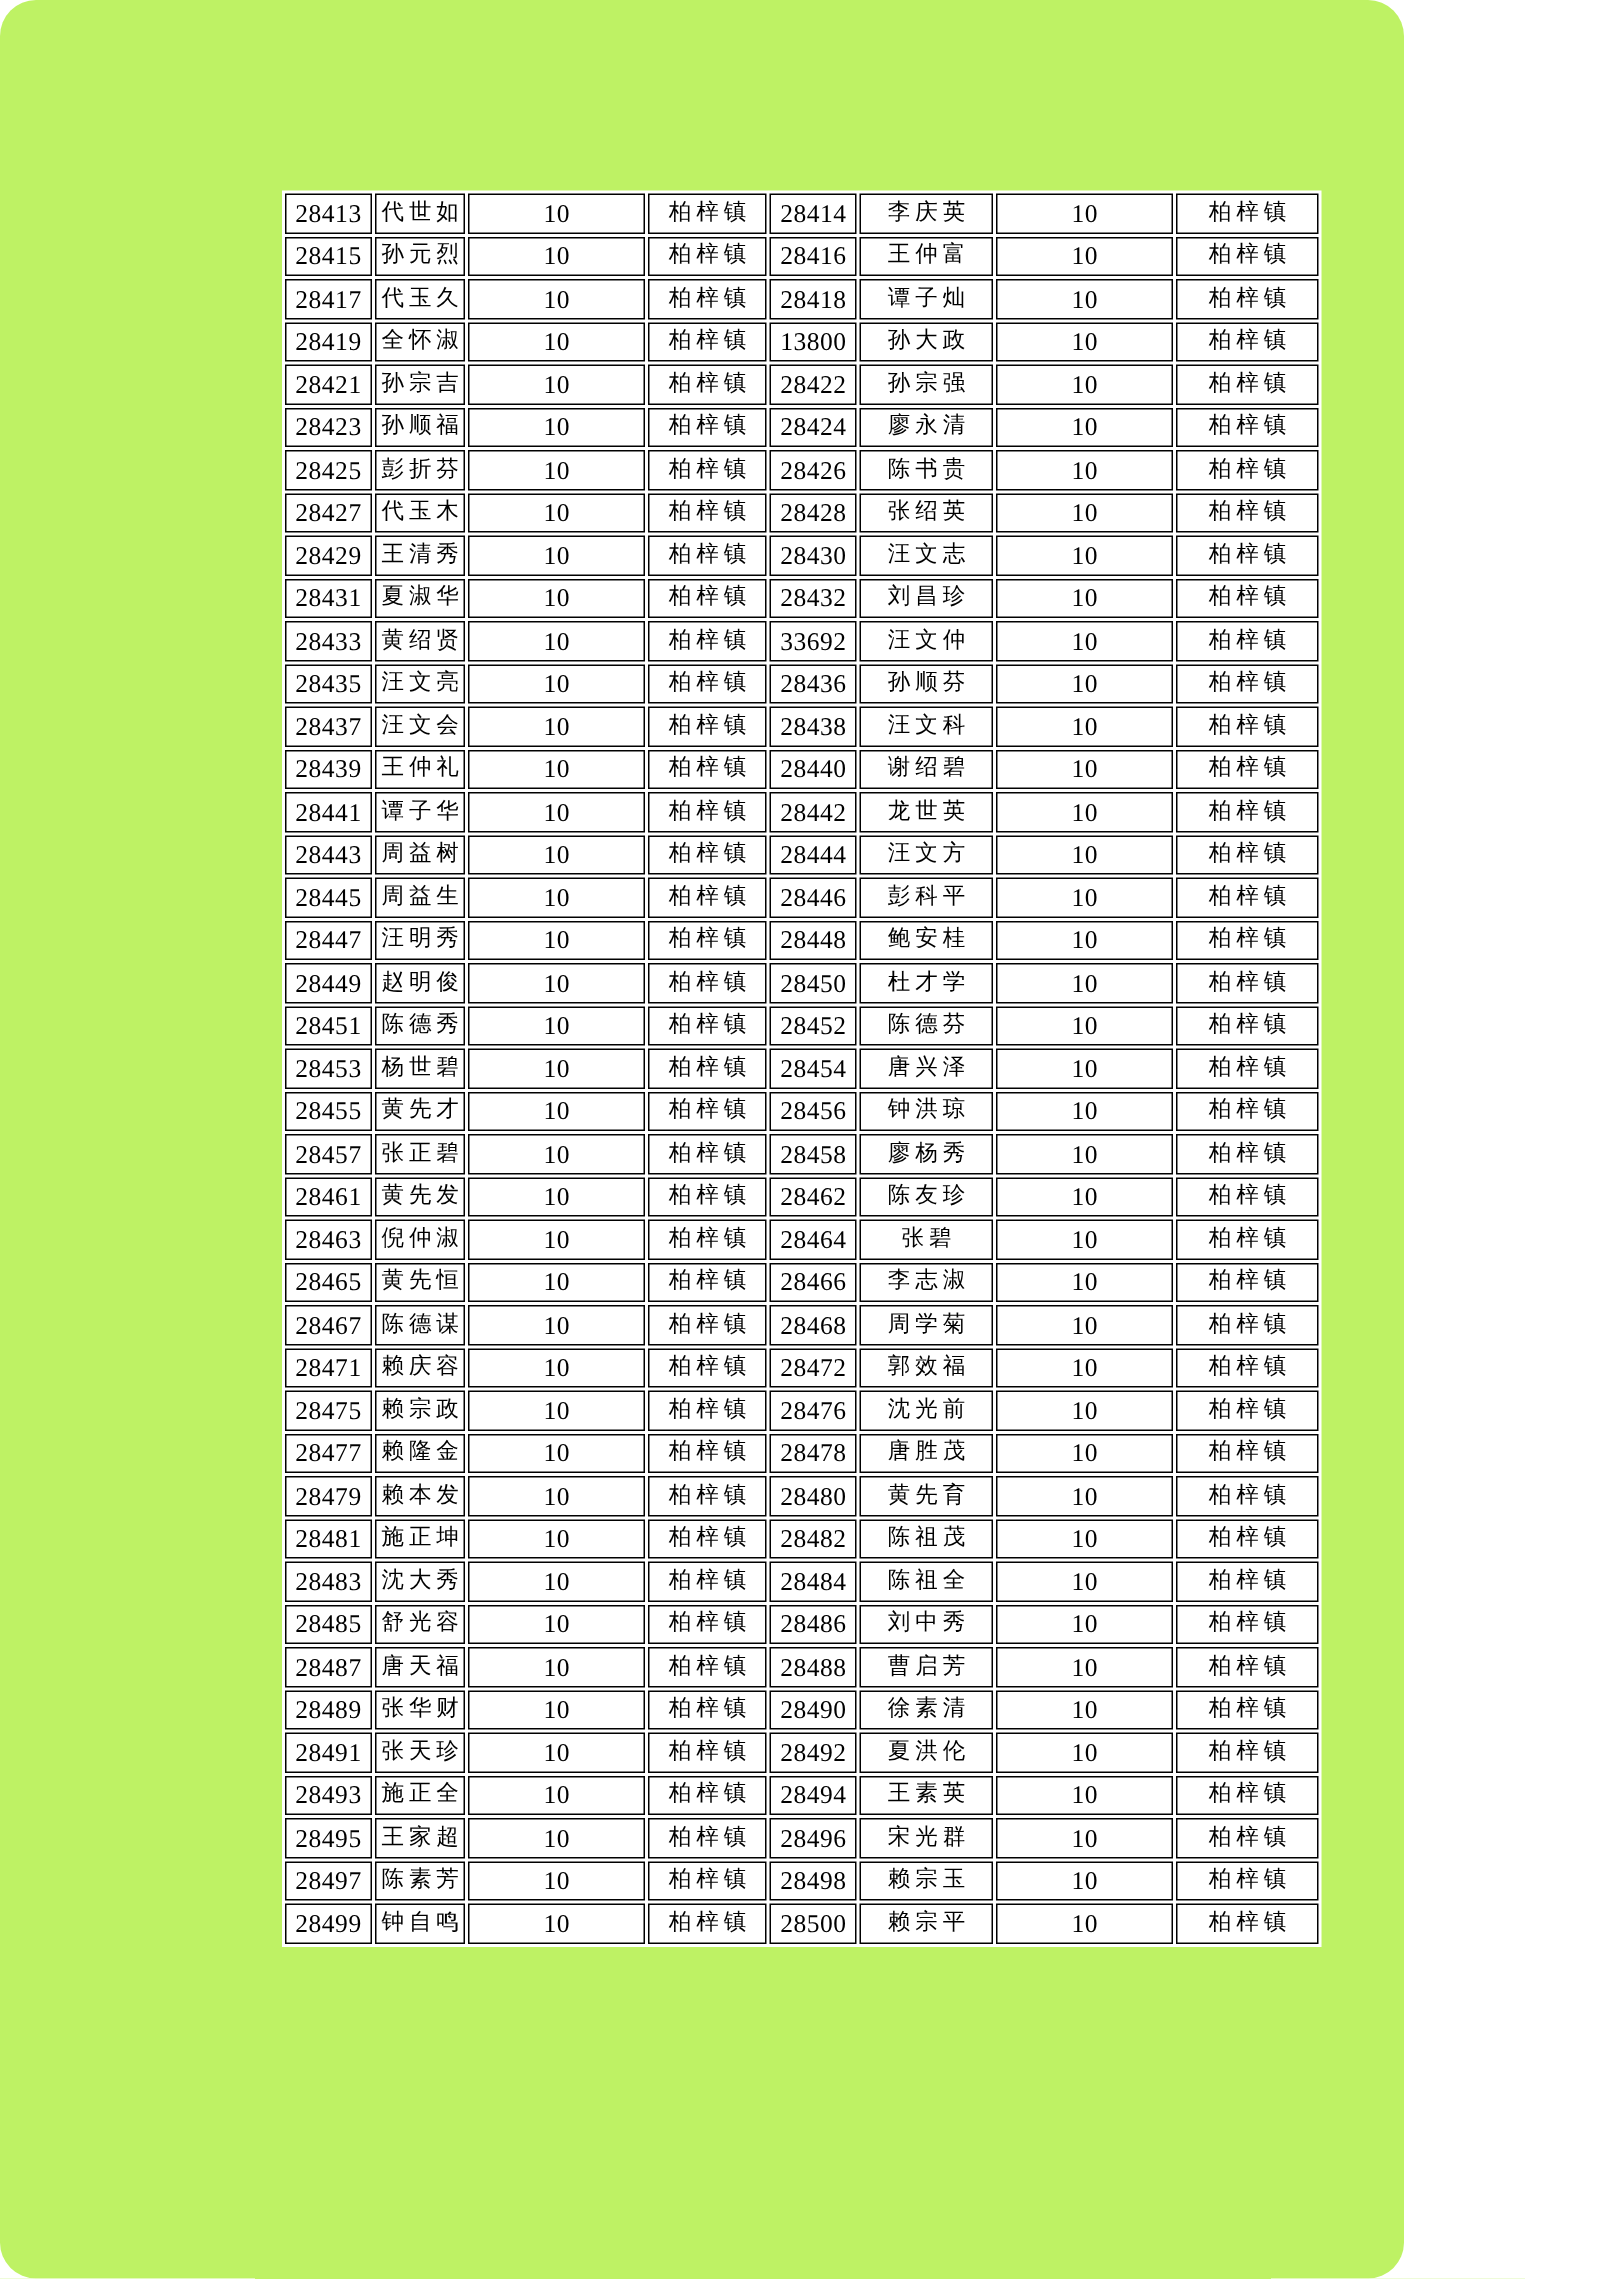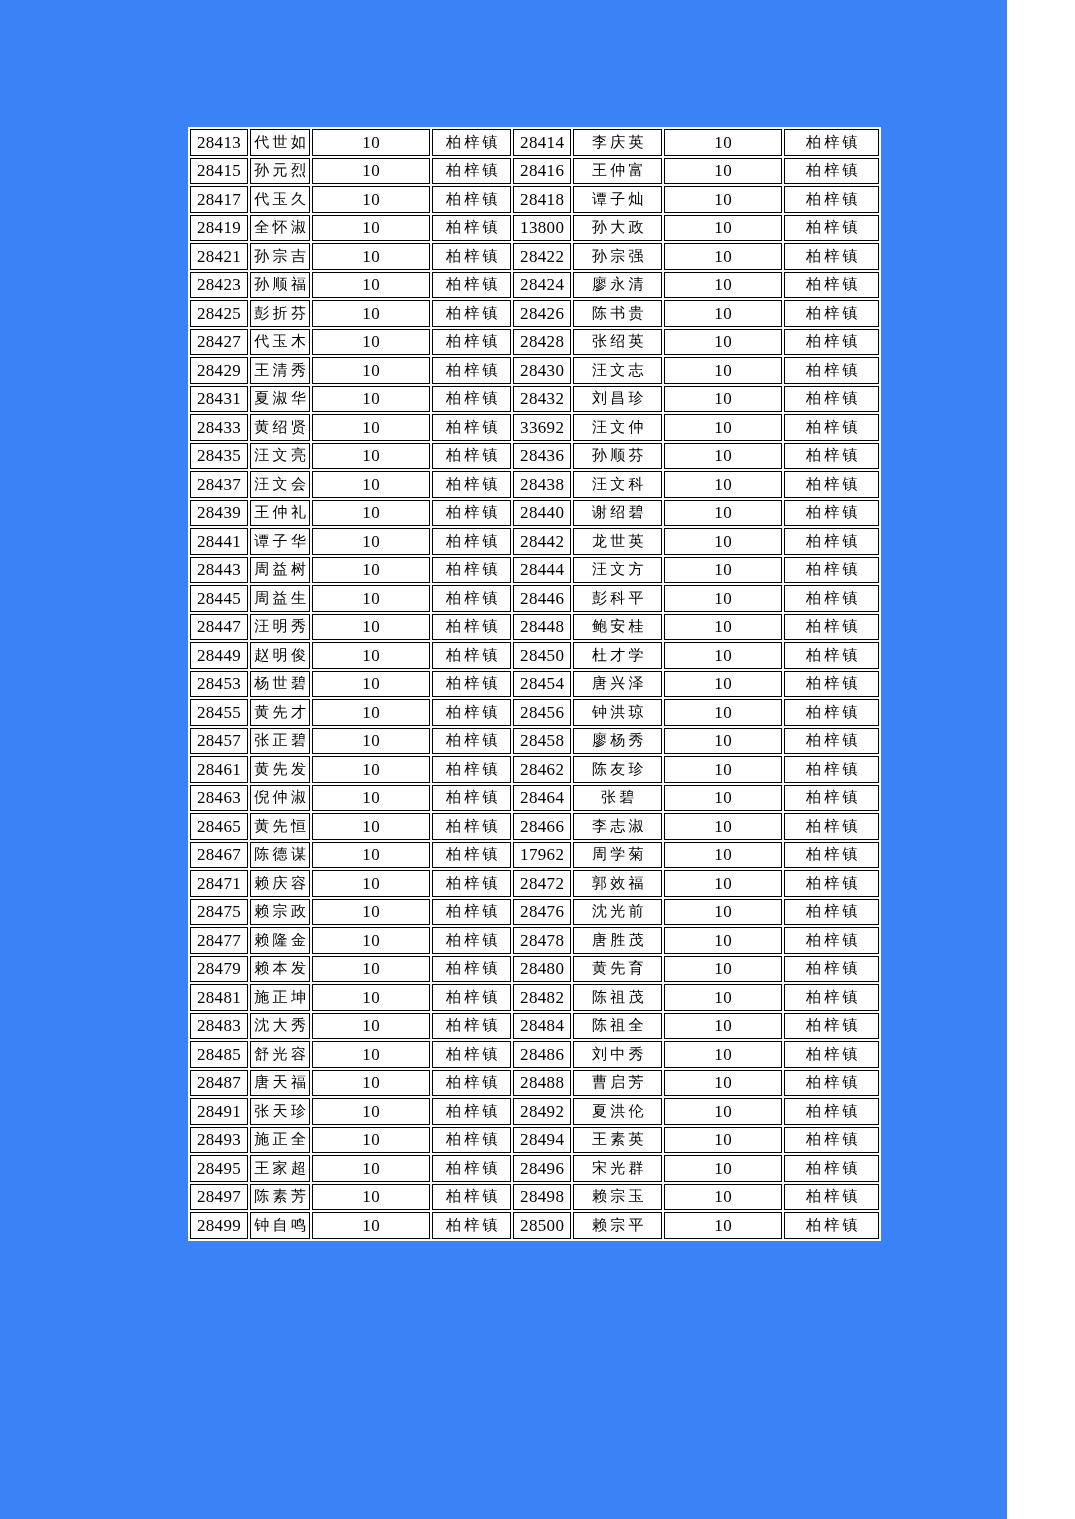--- a/index.html
+++ b/index.html
@@ -9,24 +9,25 @@
   }
   body {
     width: 1075px;
     height: 1519px;
     font-family: "Liberation Serif", "DejaVu Serif", serif;
     color: #000000;
     position: relative;
   }
   .sheet {
     position: relative;
-    width: 1007px;
+    width: 936px;
     height: 1519px;
-    background: #3b82f6;
+    background: #bef264;
     overflow: hidden;
+    border-radius: 24px;
   }
   table.roster {
     position: absolute;
     left: 188px;
     top: 127px;
     border-collapse: separate;
     border-spacing: 2px;
     table-layout: fixed;
     background: #ffffff;
   }
@@ -252,20 +253,30 @@
           <td class="num">28449</td>
           <td class="name">赵明俊</td>
           <td class="num">10</td>
           <td class="town">柏梓镇</td>
           <td class="num">28450</td>
           <td class="name">杜才学</td>
           <td class="num">10</td>
           <td class="town">柏梓镇</td>
         </tr>
         <tr>
+          <td class="num">28451</td>
+          <td class="name">陈德秀</td>
+          <td class="num">10</td>
+          <td class="town">柏梓镇</td>
+          <td class="num">28452</td>
+          <td class="name">陈德芬</td>
+          <td class="num">10</td>
+          <td class="town">柏梓镇</td>
+        </tr>
+        <tr>
           <td class="num">28453</td>
           <td class="name">杨世碧</td>
           <td class="num">10</td>
           <td class="town">柏梓镇</td>
           <td class="num">28454</td>
           <td class="name">唐兴泽</td>
           <td class="num">10</td>
           <td class="town">柏梓镇</td>
         </tr>
         <tr>
@@ -316,21 +327,21 @@
           <td class="num">28466</td>
           <td class="name">李志淑</td>
           <td class="num">10</td>
           <td class="town">柏梓镇</td>
         </tr>
         <tr>
           <td class="num">28467</td>
           <td class="name">陈德谋</td>
           <td class="num">10</td>
           <td class="town">柏梓镇</td>
-          <td class="num">17962</td>
+          <td class="num">28468</td>
           <td class="name">周学菊</td>
           <td class="num">10</td>
           <td class="town">柏梓镇</td>
         </tr>
         <tr>
           <td class="num">28471</td>
           <td class="name">赖庆容</td>
           <td class="num">10</td>
           <td class="town">柏梓镇</td>
           <td class="num">28472</td>
@@ -398,20 +409,30 @@
           <td class="num">10</td>
           <td class="town">柏梓镇</td>
         </tr>
         <tr>
           <td class="num">28487</td>
           <td class="name">唐天福</td>
           <td class="num">10</td>
           <td class="town">柏梓镇</td>
           <td class="num">28488</td>
           <td class="name">曹启芳</td>
+          <td class="num">10</td>
+          <td class="town">柏梓镇</td>
+        </tr>
+        <tr>
+          <td class="num">28489</td>
+          <td class="name">张华财</td>
+          <td class="num">10</td>
+          <td class="town">柏梓镇</td>
+          <td class="num">28490</td>
+          <td class="name">徐素清</td>
           <td class="num">10</td>
           <td class="town">柏梓镇</td>
         </tr>
         <tr>
           <td class="num">28491</td>
           <td class="name">张天珍</td>
           <td class="num">10</td>
           <td class="town">柏梓镇</td>
           <td class="num">28492</td>
           <td class="name">夏洪伦</td>

